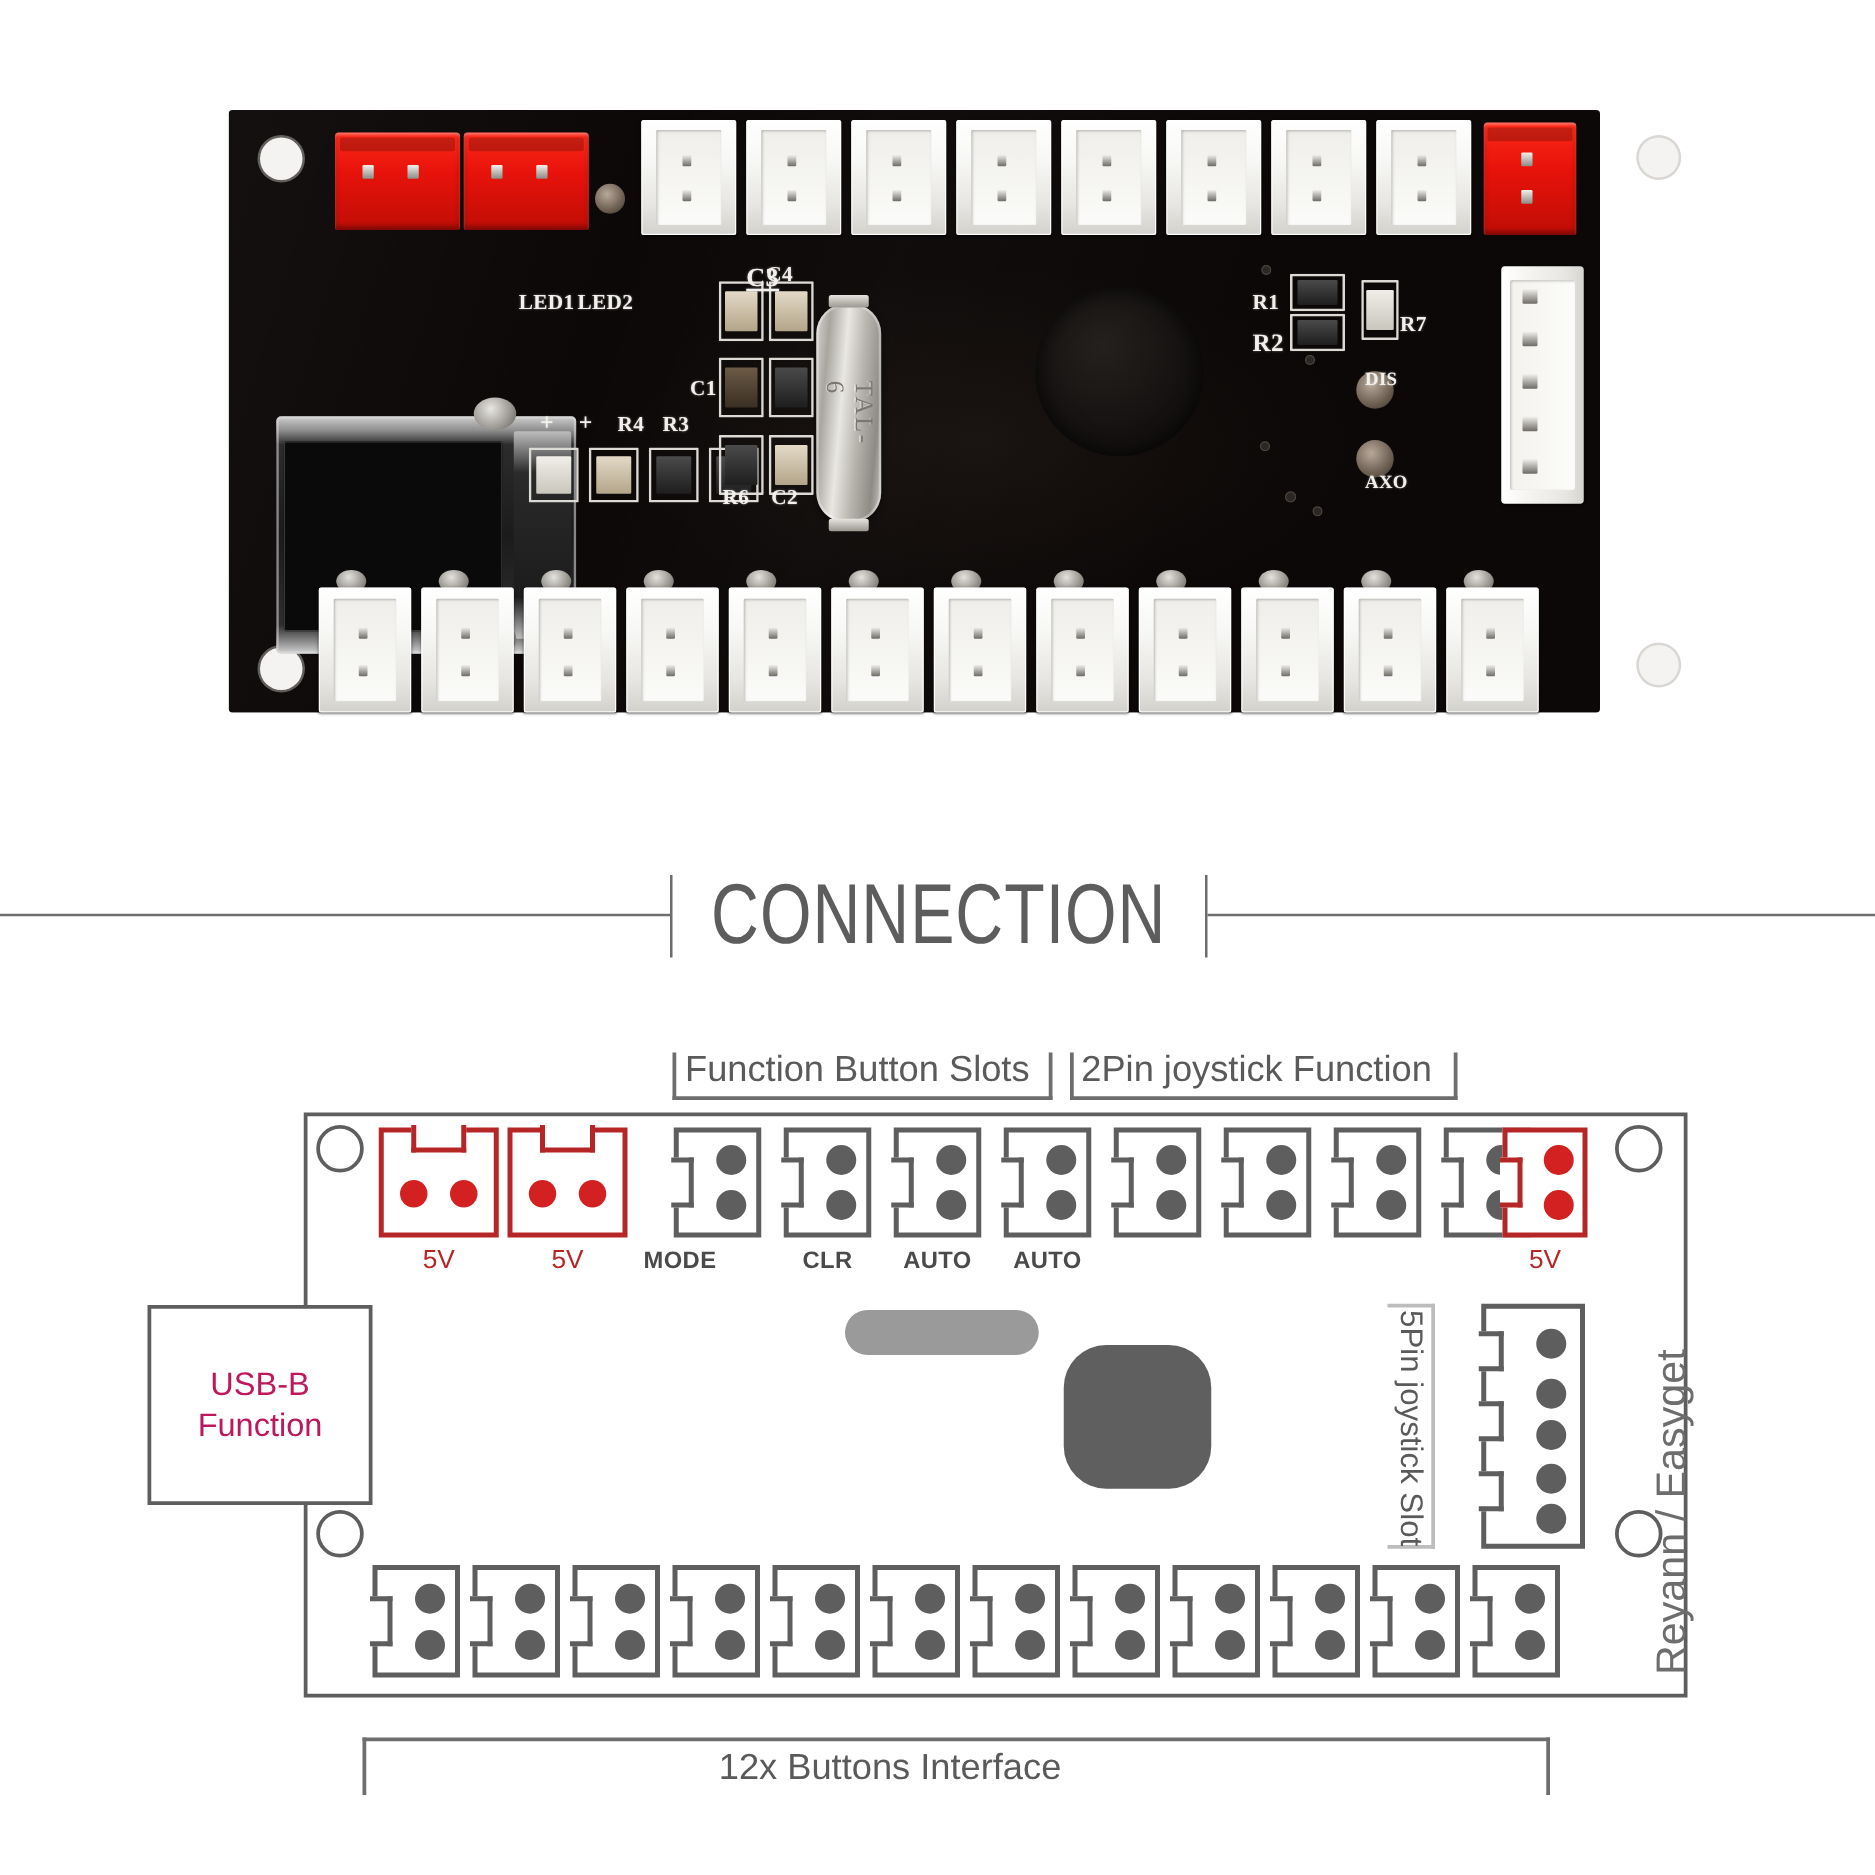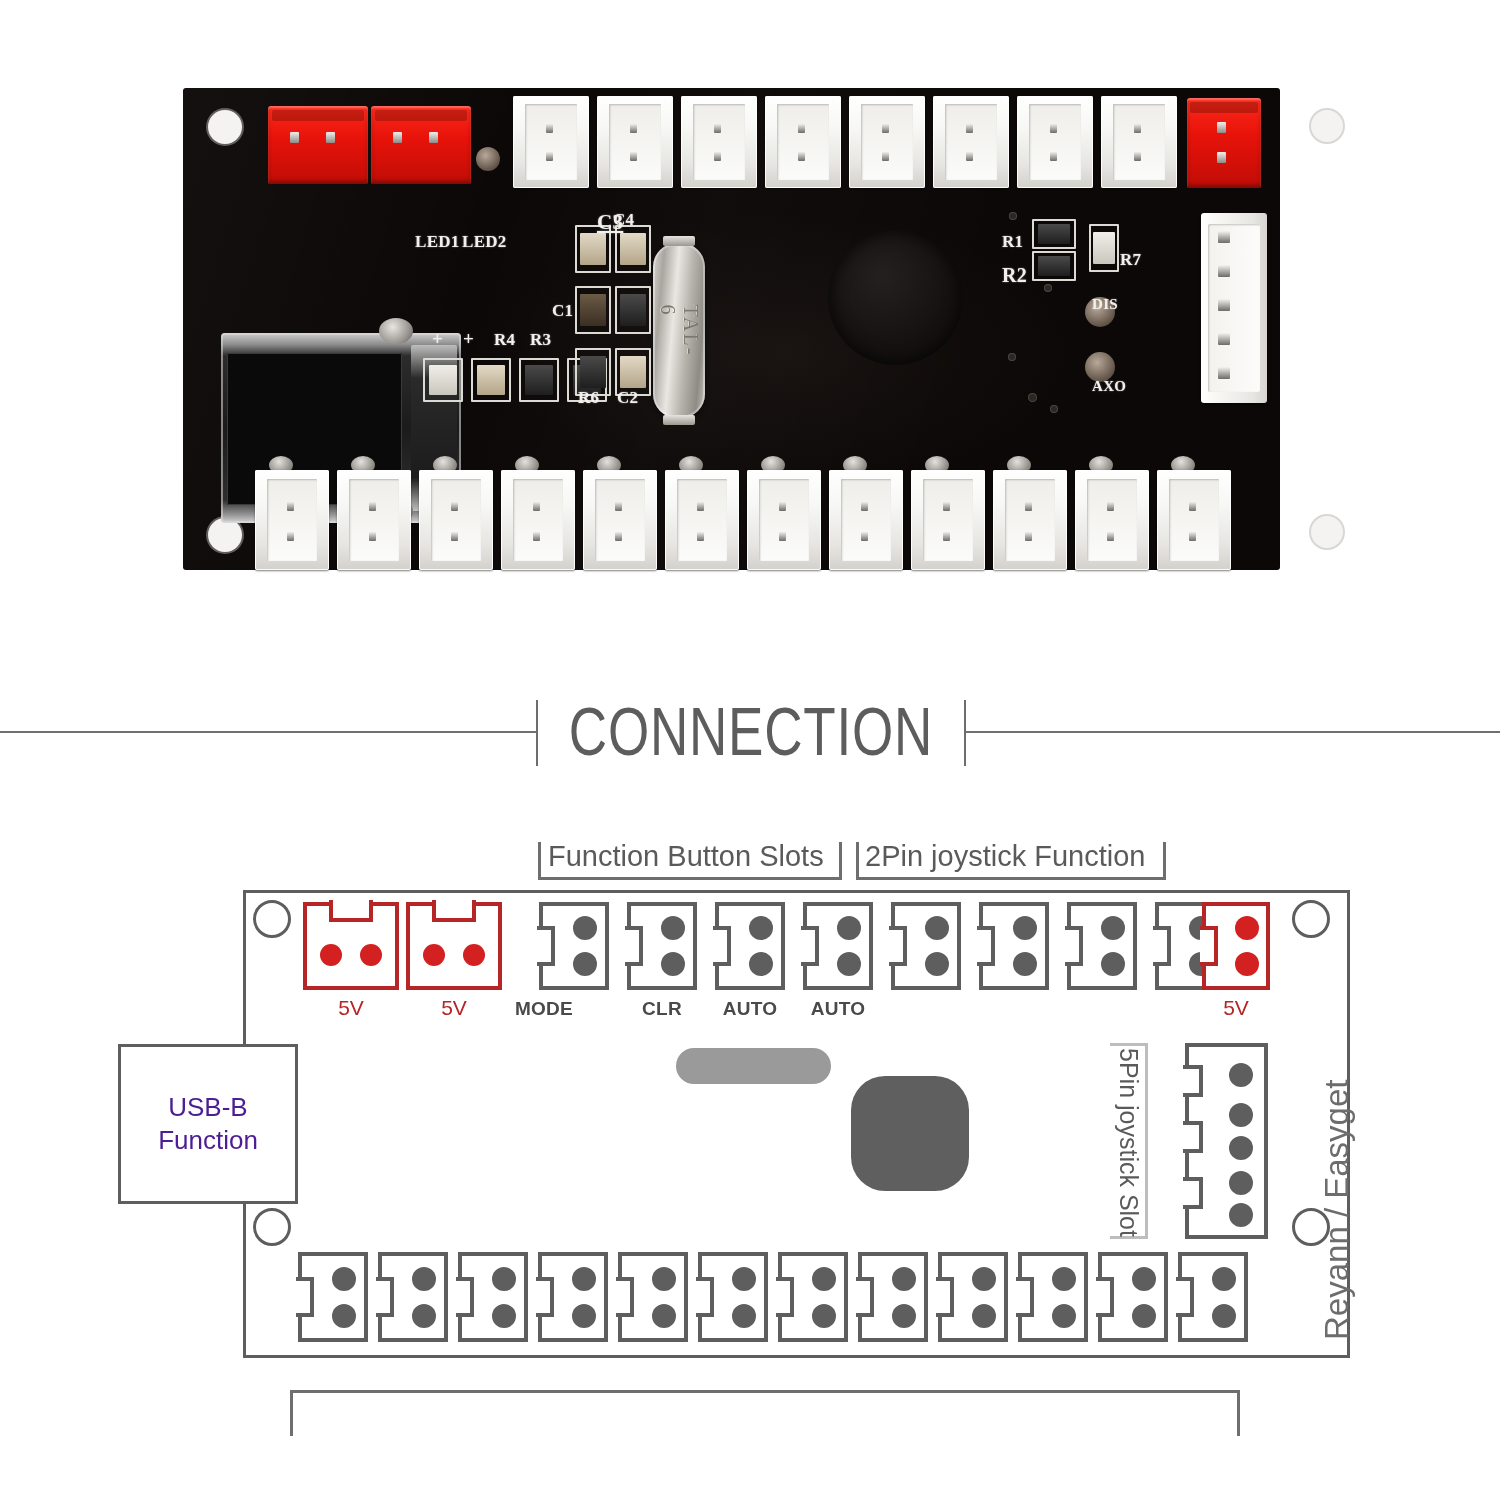--- a/index.html
+++ b/index.html
@@ -161,21 +161,21 @@
   .bracket{position:absolute;box-sizing:border-box;
     border-left:3px solid #6e6e6e;border-right:3px solid #6e6e6e;border-bottom:3px solid #6e6e6e;}
   .bracket.light{border-left-color:#bdbdbd;border-right-color:#bdbdbd;border-bottom-color:#bdbdbd;}
   .bracket-txt{position:absolute;white-space:nowrap;color:#5a5a5a;font-size:29px;
     font-family:"Liberation Sans",sans-serif;font-weight:400;}
 
   .usbbox{
     position:absolute;left:118px;top:254px;width:180px;height:160px;
     border:3px solid #5e5e5e;background:#fff;box-sizing:border-box;
     display:flex;align-items:center;justify-content:center;text-align:center;
-    color:#4c1d95;font-size:26px;line-height:1.28;font-family:"Liberation Sans",sans-serif;z-index:4;
+    color:#be185d;font-size:26px;line-height:1.28;font-family:"Liberation Sans",sans-serif;z-index:4;
   }
   .capsule{position:absolute;left:676px;top:1050px;width:155px;height:36px;border-radius:18px;background:#9a9a9a;}
   .bigchip{position:absolute;left:851px;top:1078px;width:118px;height:115px;border-radius:34px;background:#5f5f5f;}
 
   .rotlbl{position:absolute;white-space:nowrap;color:#6a6a6a;
     font-family:"Liberation Sans",sans-serif;transform-origin:left top;}
   .brand{font-size:33px;color:#6d6d6d;}
   .slot5{font-size:25px;color:#5a5a5a;}
 </style>
 </head>
@@ -608,16 +608,17 @@
     <div class="bracket" style="left:538px;top:52px;width:304px;height:38px;"></div>
     <div class="bracket-txt" style="left:548px;top:50px;">Function Button Slots</div>
 
     <div class="bracket" style="left:856px;top:52px;width:310px;height:38px;"></div>
     <div class="bracket-txt" style="left:865px;top:50px;">2Pin joystick Function</div>
 
     <div class="bracket light" style="left:1110px;top:253px;width:38px;height:196px;transform:rotate(0deg);border-left:none;border-top:3px solid #bdbdbd;border-bottom:3px solid #bdbdbd;border-right:3px solid #bdbdbd;"></div>
     <div class="rotlbl slot5" style="left:1143px;top:258px;transform:rotate(90deg);">5Pin joystick Slot</div>
 
     <div class="bracket" style="left:290px;top:600px;width:950px;height:46px;border-bottom:none;border-top:3px solid #6e6e6e;"></div>
+    <div class="bracket-txt" style="left:575px;top:608px;">12x Buttons Interface</div>
 
     <div class="rotlbl brand" style="left:1318px;top:550px;transform:rotate(-90deg);">Reyann / Easyget</div>
   </div>
 </div>
 
 </body></html>

